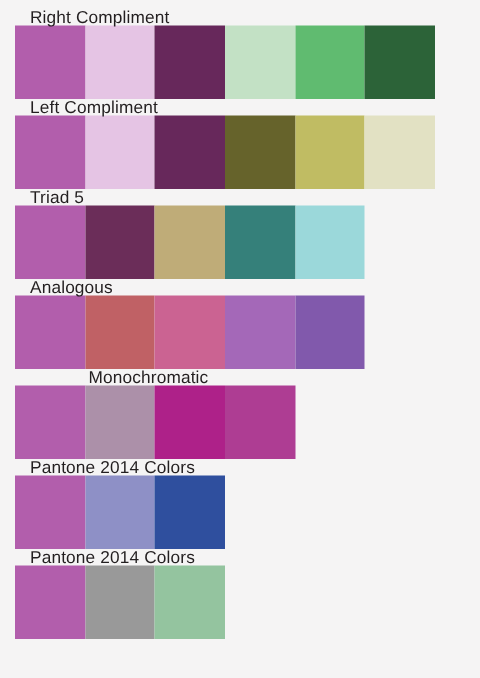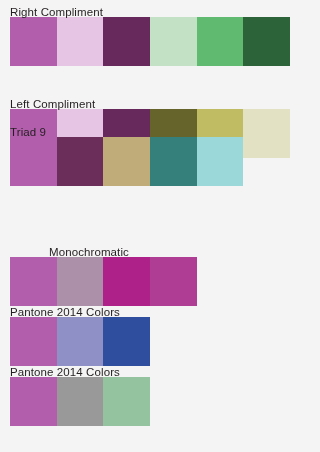--- a/index.html
+++ b/index.html
@@ -20,21 +20,21 @@
     background: #f5f4f4;
   }
   .palette-row {
     position: absolute;
     left: 0;
     width: 300px;
     height: 60px;
   }
   .row-label {
     position: absolute;
-    left: 10px;
+    left: 20px;
     top: 0;
     font-size: 11.5px;
     line-height: 13px;
     color: #231f20;
     letter-spacing: 0.1px;
     white-space: nowrap;
     z-index: 2;
   }
   .swatch-strip {
     position: absolute;
@@ -42,21 +42,21 @@
     top: 11px;
     height: 49px;
     display: flex;
     z-index: 1;
   }
   .swatch {
     width: 46.67px;
     height: 49px;
   }
   .row-0 { top: 6px; }
-  .row-1 { top: 66px; margin-top: 32px; }
+  .row-1 { top: 66px; }
   .row-2 { top: 126px; }
   .row-3 { top: 186px; }
   .row-4 { top: 246px; }
   .row-5 { top: 306px; }
   .row-6 { top: 366px; }
 </style>
 </head>
 <body>
 
 <div id="palette-sheet" style="background: rgb(245, 244, 244);">
@@ -76,27 +76,37 @@
       <div class="swatch-strip">
         <div class="swatch" style="background: rgb(178, 94, 172);"></div>
         <div class="swatch" style="background: rgb(229, 196, 228);"></div>
         <div class="swatch" style="background: rgb(103, 40, 91);"></div>
         <div class="swatch" style="background: rgb(102, 99, 43);"></div>
         <div class="swatch" style="background: rgb(192, 188, 99);"></div>
         <div class="swatch" style="background: rgb(226, 225, 195);"></div>
       </div>
     </div>
     <div class="palette-row row-2">
-      <div class="row-label" style="color: rgb(35, 31, 32);">Triad 9</div>
+      <div class="row-label" style="color: rgb(35, 31, 32);">Triad 5</div>
       <div class="swatch-strip">
         <div class="swatch" style="background: rgb(178, 94, 172);"></div>
         <div class="swatch" style="background: rgb(107, 45, 89);"></div>
         <div class="swatch" style="background: rgb(191, 172, 120);"></div>
         <div class="swatch" style="background: rgb(53, 128, 122);"></div>
         <div class="swatch" style="background: rgb(155, 216, 218);"></div>
+      </div>
+    </div>
+    <div class="palette-row row-3">
+      <div class="row-label" style="color: rgb(35, 31, 32);">Analogous</div>
+      <div class="swatch-strip">
+        <div class="swatch" style="background: rgb(178, 94, 172);"></div>
+        <div class="swatch" style="background: rgb(192, 97, 101);"></div>
+        <div class="swatch" style="background: rgb(203, 99, 146);"></div>
+        <div class="swatch" style="background: rgb(164, 104, 184);"></div>
+        <div class="swatch" style="background: rgb(129, 89, 172);"></div>
       </div>
     </div>
     <div class="palette-row row-4">
       <div class="row-label" style="color: rgb(35, 31, 32); padding-left: 39px;">Monochromatic</div>
       <div class="swatch-strip">
         <div class="swatch" style="background: rgb(178, 94, 172);"></div>
         <div class="swatch" style="background: rgb(172, 144, 169);"></div>
         <div class="swatch" style="background: rgb(174, 33, 137);"></div>
         <div class="swatch" style="background: rgb(174, 61, 147);"></div>
       </div>

